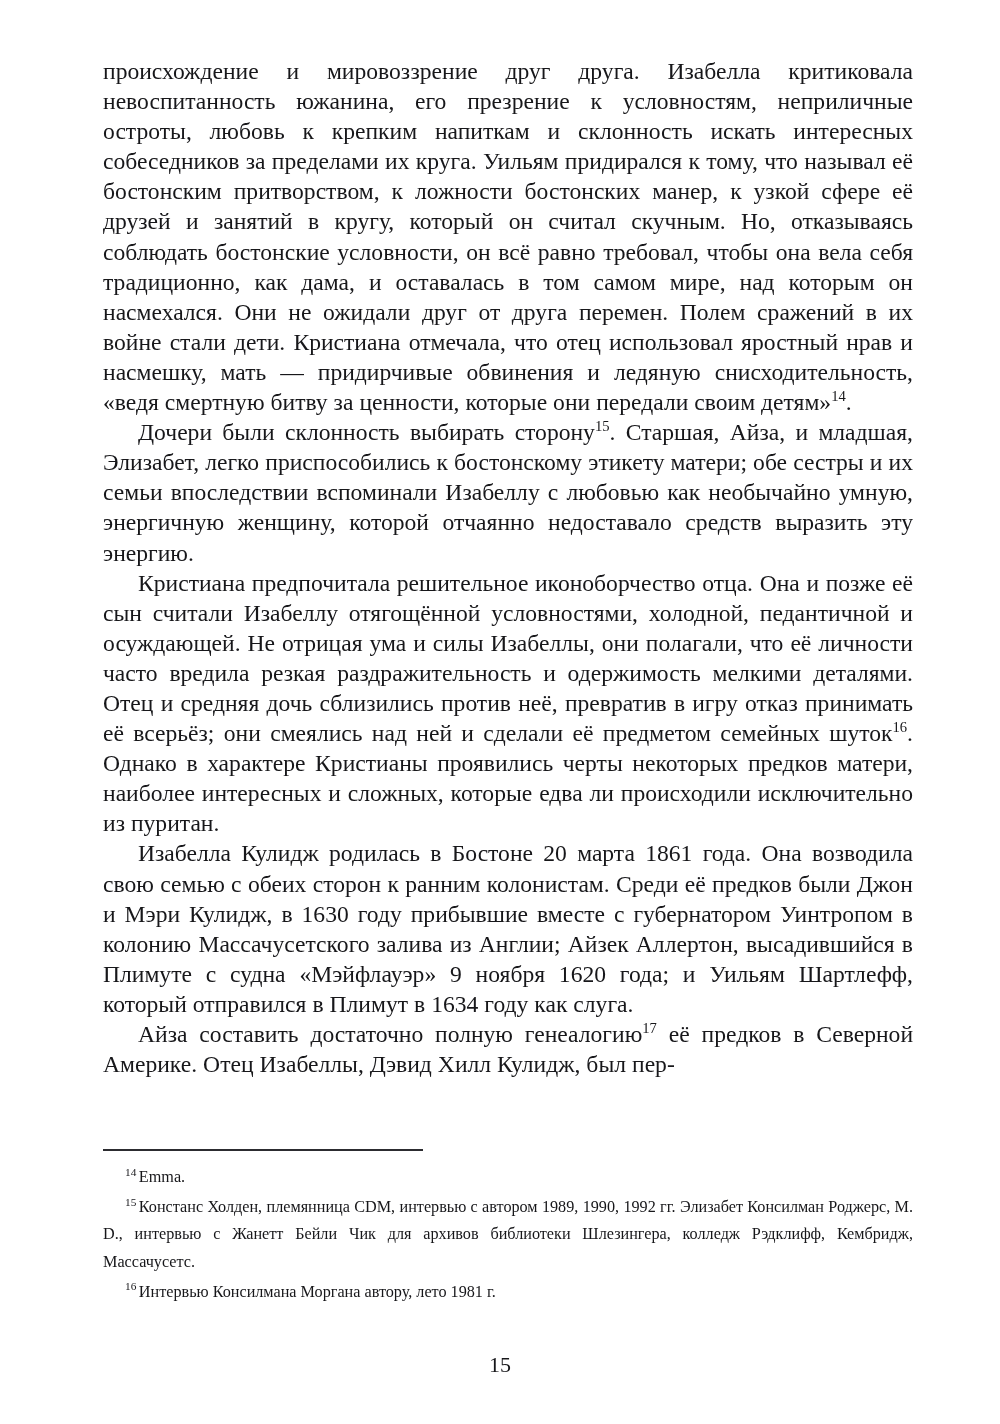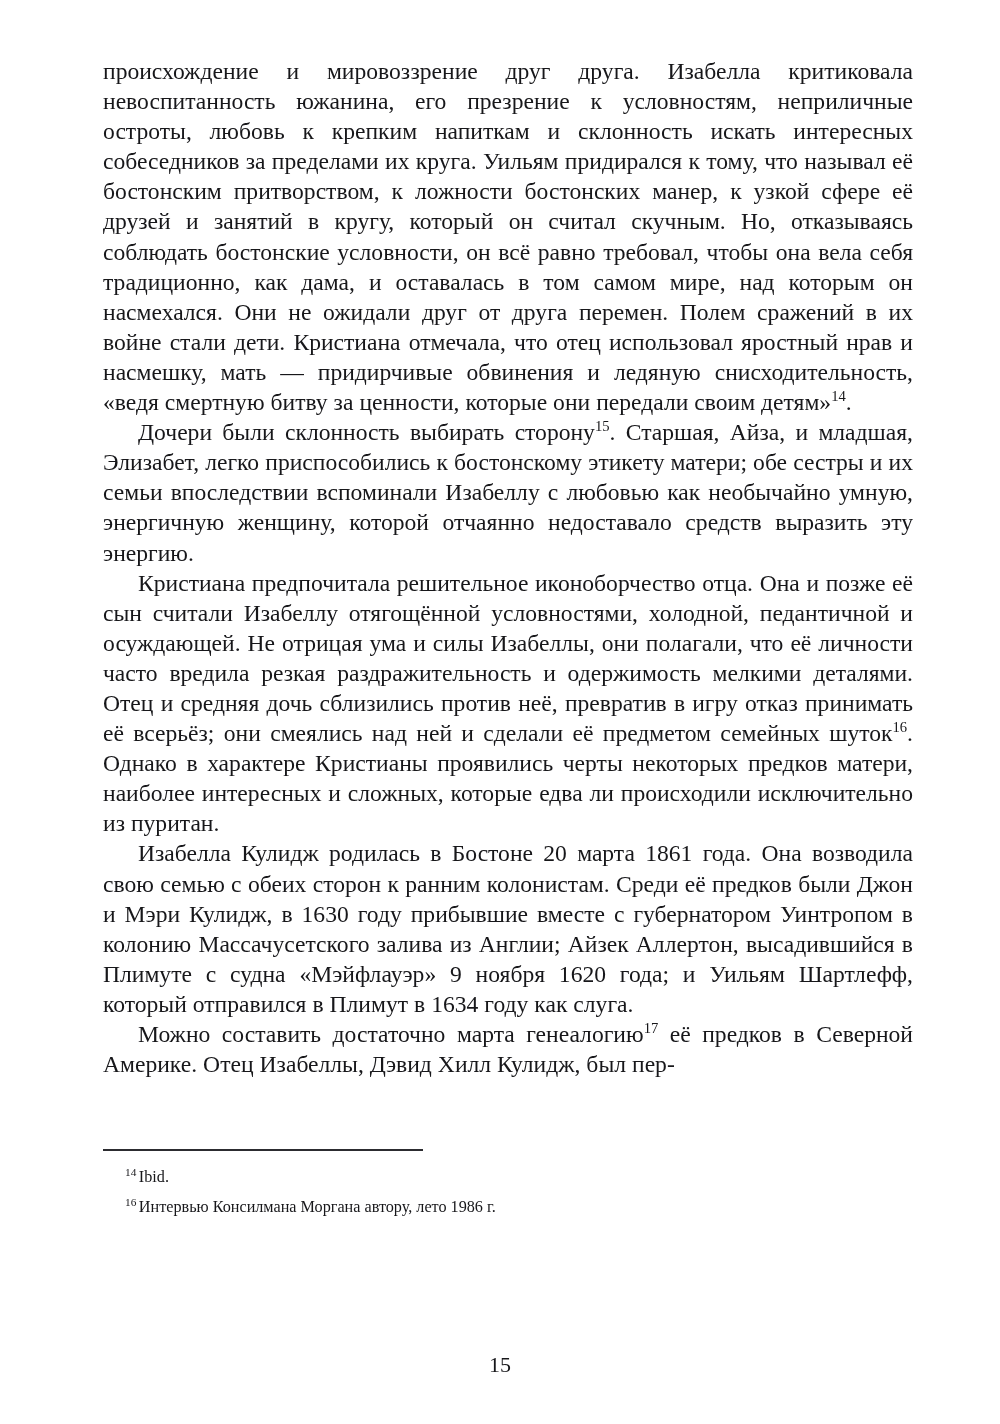--- a/index.html
+++ b/index.html
@@ -89,28 +89,29 @@
 
   <div class="body-block">
     <p class="para first"><span>происхождение и мировоззрение друг друга. Изабелла критиковала невоспитанность южанина, его презрение к условностям, неприличные остроты, любовь к крепким напиткам и склонность искать интересных собеседников за пределами их круга. Уильям придирался к тому, что называл её бостонским притворством, к ложности бостонских манер, к узкой сфере её друзей и занятий в кругу, который он считал скучным. Но, отказываясь соблюдать бостонские условности, он всё равно требовал, чтобы она вела себя традиционно, как дама, и оставалась в том самом мире, над которым он насмехался. Они не ожидали друг от друга перемен. Полем сражений в их войне стали дети. Кристиана отмечала, что отец использовал яростный нрав и насмешку, мать — придирчивые обвинения и ледяную снисходительность, «ведя смертную битву за ценности, которые они передали своим детям»</span><sup class="fn-ref">14</sup><span>.</span></p>
 
     <p class="para"><span>Дочери были склонность выбирать сторону</span><sup class="fn-ref">15</sup><span>. Старшая, Айза, и младшая, Элизабет, легко приспособились к бостонскому этикету матери; обе сестры и их семьи впоследствии вспоминали Изабеллу с любовью как необычайно умную, энергичную женщину, которой отчаянно недоставало средств выразить эту энергию.</span></p>
 
     <p class="para"><span>Кристиана предпочитала решительное иконоборчество отца. Она и позже её сын считали Изабеллу отягощённой условностями, холодной, педантичной и осуждающей. Не отрицая ума и силы Изабеллы, они полагали, что её личности часто вредила резкая раздражительность и одержимость мелкими деталями. Отец и средняя дочь сблизились против неё, превратив в игру отказ принимать её всерьёз; они смеялись над ней и сделали её предметом семейных шуток</span><sup class="fn-ref">16</sup><span>. Однако в характере Кристианы проявились черты некоторых предков матери, наиболее интересных и сложных, которые едва ли происходили исключительно из пуритан.</span></p>
 
     <p class="para"><span>Изабелла Кулидж родилась в Бостоне 20 марта 1861 года. Она возводила свою семью с обеих сторон к ранним колонистам. Среди её предков были Джон и Мэри Кулидж, в 1630 году прибывшие вместе с губернатором Уинтропом в колонию Массачусетского залива из Англии; Айзек Аллертон, высадившийся в Плимуте с судна «Мэйфлауэр» 9 ноября 1620 года; и Уильям Шартлефф, который отправился в Плимут в 1634 году как слуга.</span></p>
 
-    <p class="para"><span>Можно составить достаточно марта генеалогию</span><sup class="fn-ref">17</sup><span> её предков в Северной Америке. Отец Изабеллы, Дэвид Хилл Кулидж, был пер-</span></p>
+    <p class="para"><span>Айза составить достаточно полную генеалогию</span><sup class="fn-ref">17</sup><span> её предков в Северной Америке. Отец Изабеллы, Дэвид Хилл Кулидж, был пер-</span></p>
   </div>
 
   <div class="footnotes">
     <div class="fn-rule"></div>
 
-    <p class="fnote"><sup>14</sup><span>Ibid.</span></p>
+    <p class="fnote"><sup>14</sup><span>Emma.</span></p>
 
+    <p class="fnote"><sup>15</sup><span>Констанс Холден, племянница CDM, интервью с автором 1989, 1990, 1992 гг. Элизабет Консилман Роджерс, M. D., интервью с Жанетт Бейли Чик для архивов библиотеки Шлезингера, колледж Рэдклифф, Кембридж, Массачусетс.</span></p>
 
-    <p class="fnote"><sup>16</sup><span>Интервью Консилмана Моргана автору, лето 1986 г.</span></p>
+    <p class="fnote"><sup>16</sup><span>Интервью Консилмана Моргана автору, лето 1981 г.</span></p>
 
   </div>
 
   <div class="page-number">15</div>
 
 </div>
 
 </body></html>

